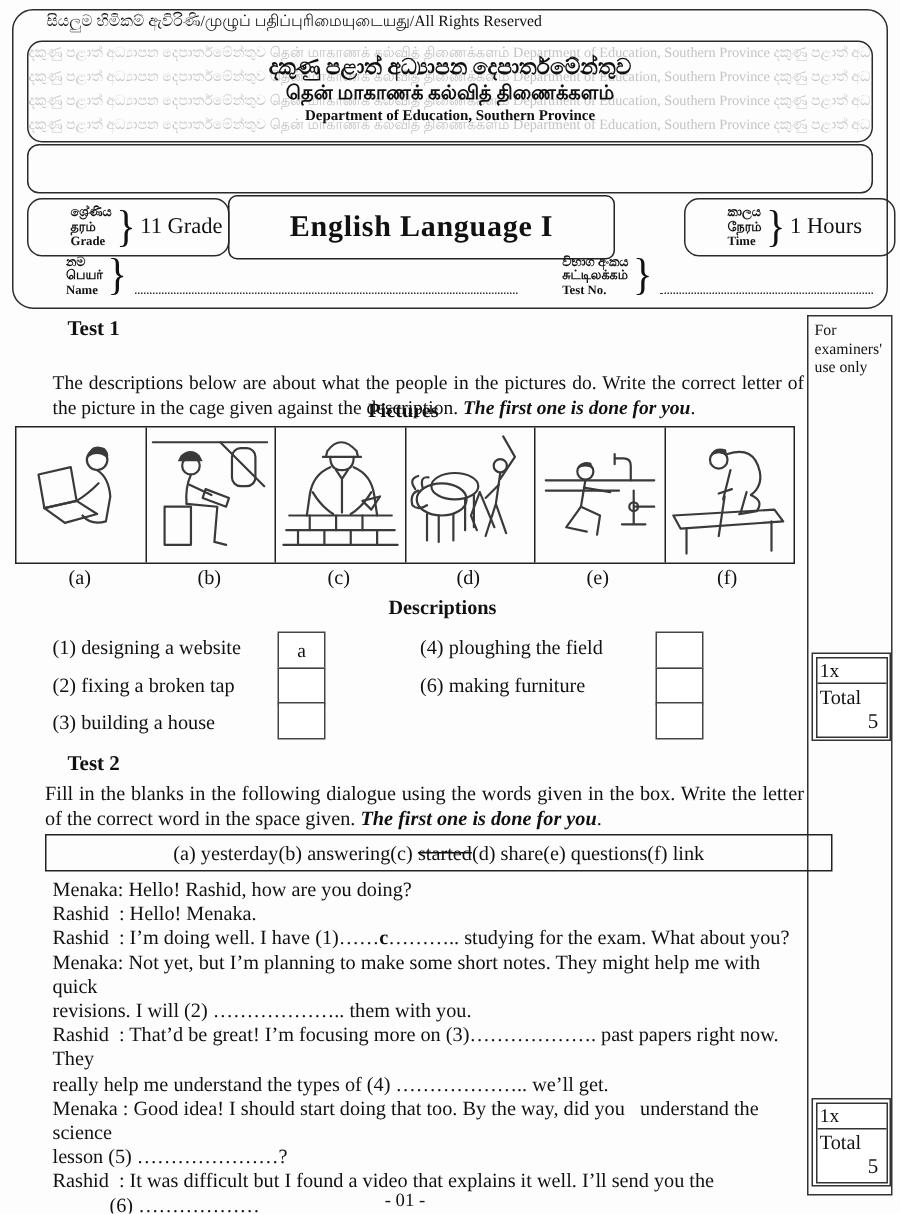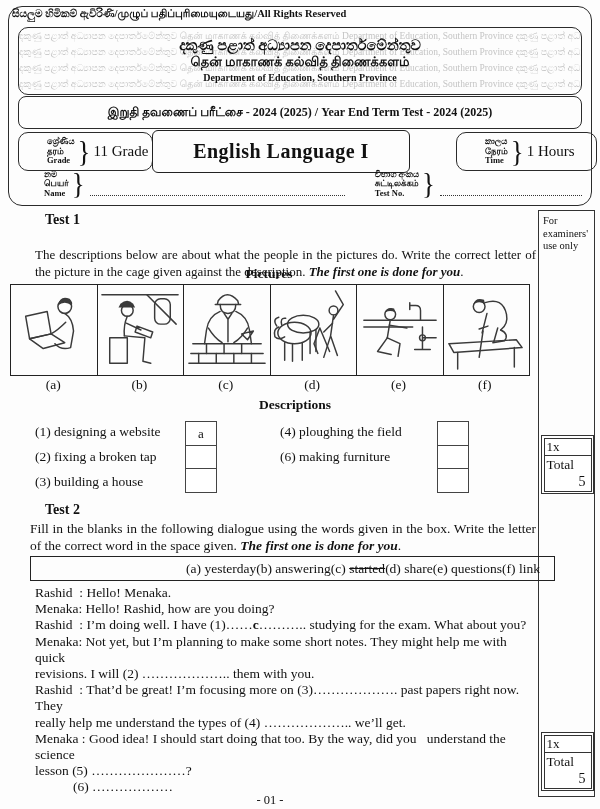--- a/index.html
+++ b/index.html
@@ -1,21 +1,21 @@
 <!DOCTYPE html>
 <html><head>
 <meta charset="utf-8">
 <style>
   html,body{margin:0;padding:0;}
   body{width:600px;height:809px;background:#fdfdfd;color:#111;
        font-family:"Liberation Serif",serif;position:relative;overflow:hidden;}
   .abs{position:absolute;}
   
   .outer-frame{left:8px;top:6px;width:582px;height:198px;border:1.5px solid #2b2b2b;border-radius:14px;}
-  .rights-line{left:12px;top:8px;font-size:10.5px;font-weight:bold;white-space:nowrap;}
+  .rights-line{left:31px;top:8px;font-size:10.5px;font-weight:normal;white-space:nowrap;}
   .dept-box{left:18px;top:27px;width:562px;height:66px;border:1.4px solid #2b2b2b;border-radius:10px;overflow:hidden;}
   .wm{position:absolute;left:0;top:0;width:562px;color:#c4c4c4;font-size:9.5px;line-height:16px;white-space:nowrap;}
   .wm2{top:16px}.wm3{top:32px}.wm4{top:48px}
   .dept-overlay{position:absolute;inset:0;display:flex;flex-direction:column;align-items:center;justify-content:center;}
   .dept-si{font-size:14.5px;font-weight:bold;line-height:17px;}
   .dept-ta{font-size:13px;font-weight:bold;line-height:16px;}
   .dept-en{font-size:10px;font-weight:bold;line-height:15px;}
   .title-box{left:18px;top:96px;width:562px;height:31px;border:1.4px solid #2b2b2b;border-radius:8px;
              display:flex;flex-direction:column;align-items:center;justify-content:center;}
   .title-si{font-size:12px;font-weight:bold;line-height:14px;}
@@ -57,21 +57,21 @@
   .desc-col{font-size:13.5px;line-height:25px;white-space:nowrap;}
   .dc-left{left:35px;top:419px;} .dc-right{left:280px;top:419px;}
   .cage-col{width:32px;}
   .cg-left{left:185px;top:421px;} .cg-right{left:437px;top:421px;}
   .cage{width:30px;height:23px;border:1.3px solid #444;margin-top:-1.3px;text-align:center;
         font-size:13px;line-height:23px;background:#fff;}
   .cage:first-child{margin-top:0;}
   .t2-head{left:35px;top:502px;}
   .t2-instr{left:30px;top:521px;width:506px;font-size:13.5px;line-height:16.5px;text-align:justify;}
   .word-box{left:30px;top:556px;width:495px;height:23px;border:1.3px solid #222;display:flex;
-            align-items:center;justify-content:flex-end;padding:0 14px;font-size:13.5px;}
+            align-items:center;justify-content:center;padding:0 14px;font-size:13.5px;}
   .wb-item{white-space:pre;}
   .struck{text-decoration:line-through;}
   .dialogue{left:35px;top:585px;width:502px;font-size:13.5px;line-height:16.2px;}
   .dline{white-space:pre-wrap;}
   .dbold{font-weight:bold;}
   .indent{margin-left:38px;}
   .page-num{left:0;top:793px;width:540px;text-align:center;font-size:12.5px;}
   svg{display:block;}
   .sk{stroke:#3a3a3a;fill:none;stroke-width:1.5;stroke-linecap:round;stroke-linejoin:round;}
   .skf{fill:#3a3a3a;stroke:none;}
@@ -88,21 +88,20 @@
   <div class="wm wm3">දකුණු පළාත් අධ්‍යාපන දෙපාර්තමේන්තුව தென் மாகாணக் கல்வித் திணைக்களம் Department of Education, Southern Province දකුණු පළාත් අධ්‍යාපන දෙපාර්තමේන්තුව தென் மாகாணக் கல்வித் திணைக்களம் Department of Education, Southern Province</div>
   <div class="wm wm4">දකුණු පළාත් අධ්‍යාපන දෙපාර්තමේන්තුව தென் மாகாணக் கல்வித் திணைக்களம் Department of Education, Southern Province දකුණු පළාත් අධ්‍යාපන දෙපාර්තමේන්තුව தென் மாகாணக் கல்வித் திணைக்களம் Department of Education, Southern Province</div>
   <div class="dept-overlay">
     <div class="dept-si">දකුණු පළාත් අධ්‍යාපන දෙපාර්තමේන්තුව</div>
     <div class="dept-ta">தென் மாகாணக் கல்வித் திணைக்களம்</div>
     <div class="dept-en">Department of Education, Southern Province</div>
   </div>
 </div>
 
 <div class="abs title-box">
-  <div class="title-ta">இறுதி தவணைப் பரீட்சை - 2024 (2025) / Year End Term Test - 2024 (2025)</div>
 </div>
 
 <div class="abs round-cell grade-box">
   <div class="tri">
     <span>ශ්‍රේණිය</span>
     <span>தரம்</span>
     <span>Grade</span>
   </div>
   <span class="brace">}</span>
   <span class="big-val">11 Grade</span>
@@ -281,26 +280,27 @@
 <div class="abs word-box">
   <span class="wb-item"><span>(a)</span> <span>yesterday</span></span>
   <span class="wb-item"><span>(b)</span> <span>answering</span></span>
   <span class="wb-item"><span>(c)</span> <span class="struck">started</span></span>
   <span class="wb-item"><span>(d)</span> <span>share</span></span>
   <span class="wb-item"><span>(e)</span> <span>questions</span></span>
   <span class="wb-item"><span>(f)</span> <span>link</span></span>
 </div>
 
 <div class="abs dialogue">
+  <div class="dline">Menaka: Hello! Rashid, how are you doing?</div>
   <div class="dline">Rashid  : Hello! Menaka.</div>
-  <div class="dline">Menaka: Hello! Rashid, how are you doing?</div>
   <div class="dline"><span>Rashid  : I’m doing well. I have (1)……</span><span class="dbold">c</span><span>……….. studying for the exam. What about you?</span></div>
   <div class="dline">Menaka: Not yet, but I’m planning to make some short notes. They might help me with quick</div>
   <div class="dline">revisions. I will (2) ……………….. them with you.</div>
   <div class="dline">Rashid  : That’d be great! I’m focusing more on (3)………………. past papers right now. They</div>
   <div class="dline">really help me understand the types of (4) ……………….. we’ll get.</div>
   <div class="dline">Menaka : Good idea! I should start doing that too. By the way, did you   understand the science</div>
   <div class="dline">lesson (5) …………………?</div>
+  <div class="dline">Rashid  : It was difficult but I found a video that explains it well. I’ll send you the</div>
   <div class="dline indent">(6) ………………</div>
 
 </div>
 
 <div class="abs page-num">- 01 -</div>
 
 </body></html>

